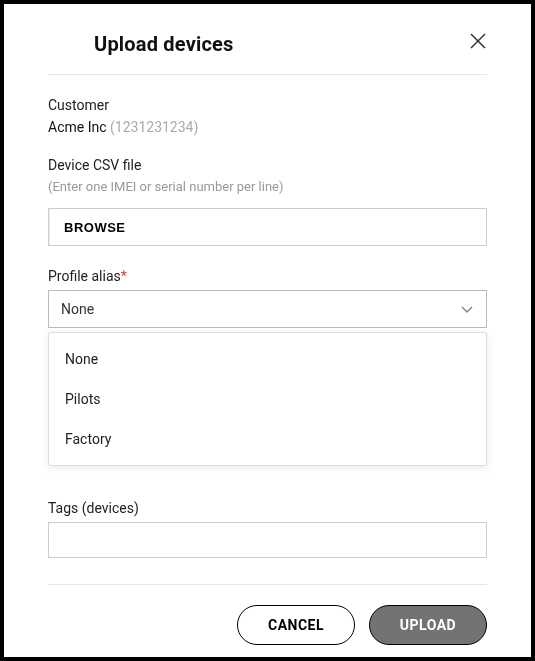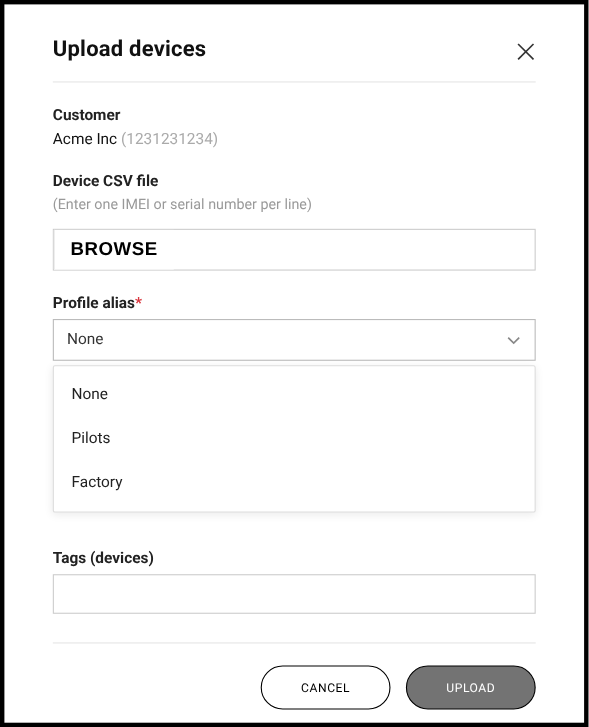--- a/index.html
+++ b/index.html
@@ -8,42 +8,43 @@
     font-family: -apple-system, BlinkMacSystemFont, "Segoe UI", Roboto, Arial, sans-serif;
     background: #fff;
     border: 4px solid #000;
     padding: 28px 44px 32px 44px;
     position: relative;
     color: #111;
   }
   .header {
     display: flex;
     justify-content: space-between;
-    align-items: flex-end;
+    align-items: flex-start;
     margin-bottom: 18px;
+    margin-left: 46px;
   }
   .title {
     font-size: 20px;
     font-weight: 700;
     letter-spacing: 0.2px;
   }
   .close-icon {
     width: 18px; height: 18px;
     cursor: pointer;
     stroke: #333;
     stroke-width: 1.5;
   }
   .divider {
     border: none;
     border-top: 1px solid #e5e5e5;
     margin: 0 0 22px 0;
   }
   .field-label {
     font-size: 14px;
-    font-weight: 700;
+    font-weight: 400;
     color: #222;
     margin-bottom: 6px;
   }
   .customer-val {
     font-size: 14px;
     color: #111;
     margin-bottom: 22px;
   }
   .customer-val .cid {
     color: #aaa;
@@ -65,21 +66,21 @@
     flex: 1;
     padding: 0 12px;
     font-size: 14px;
     color: #333;
     border: none;
     outline: none;
     height: 100%;
     background: transparent;
   }
   .browse-btn {
-    font-size: 17px;
+    font-size: 13px;
     font-weight: 700;
     letter-spacing: 0.5px;
     padding: 0 14px;
     height: 100%;
     background: #fff;
     border: none;
     border-left: 1px solid #eee;
     cursor: pointer;
   }
   .req { color: #d9363e; }
@@ -135,22 +136,22 @@
   }
   .footer {
     display: flex;
     justify-content: flex-end;
     gap: 14px;
   }
   .btn {
     height: 40px;
     min-width: 118px;
     border-radius: 20px;
-    font-size: 11px;
-    font-weight: 400;
+    font-size: 14px;
+    font-weight: 700;
     letter-spacing: 0.5px;
     cursor: pointer;
     display: flex;
     align-items: center;
     justify-content: center;
   }
   .btn-outline {
     background: #fff;
     border: 1.5px solid #000;
     color: #000;

